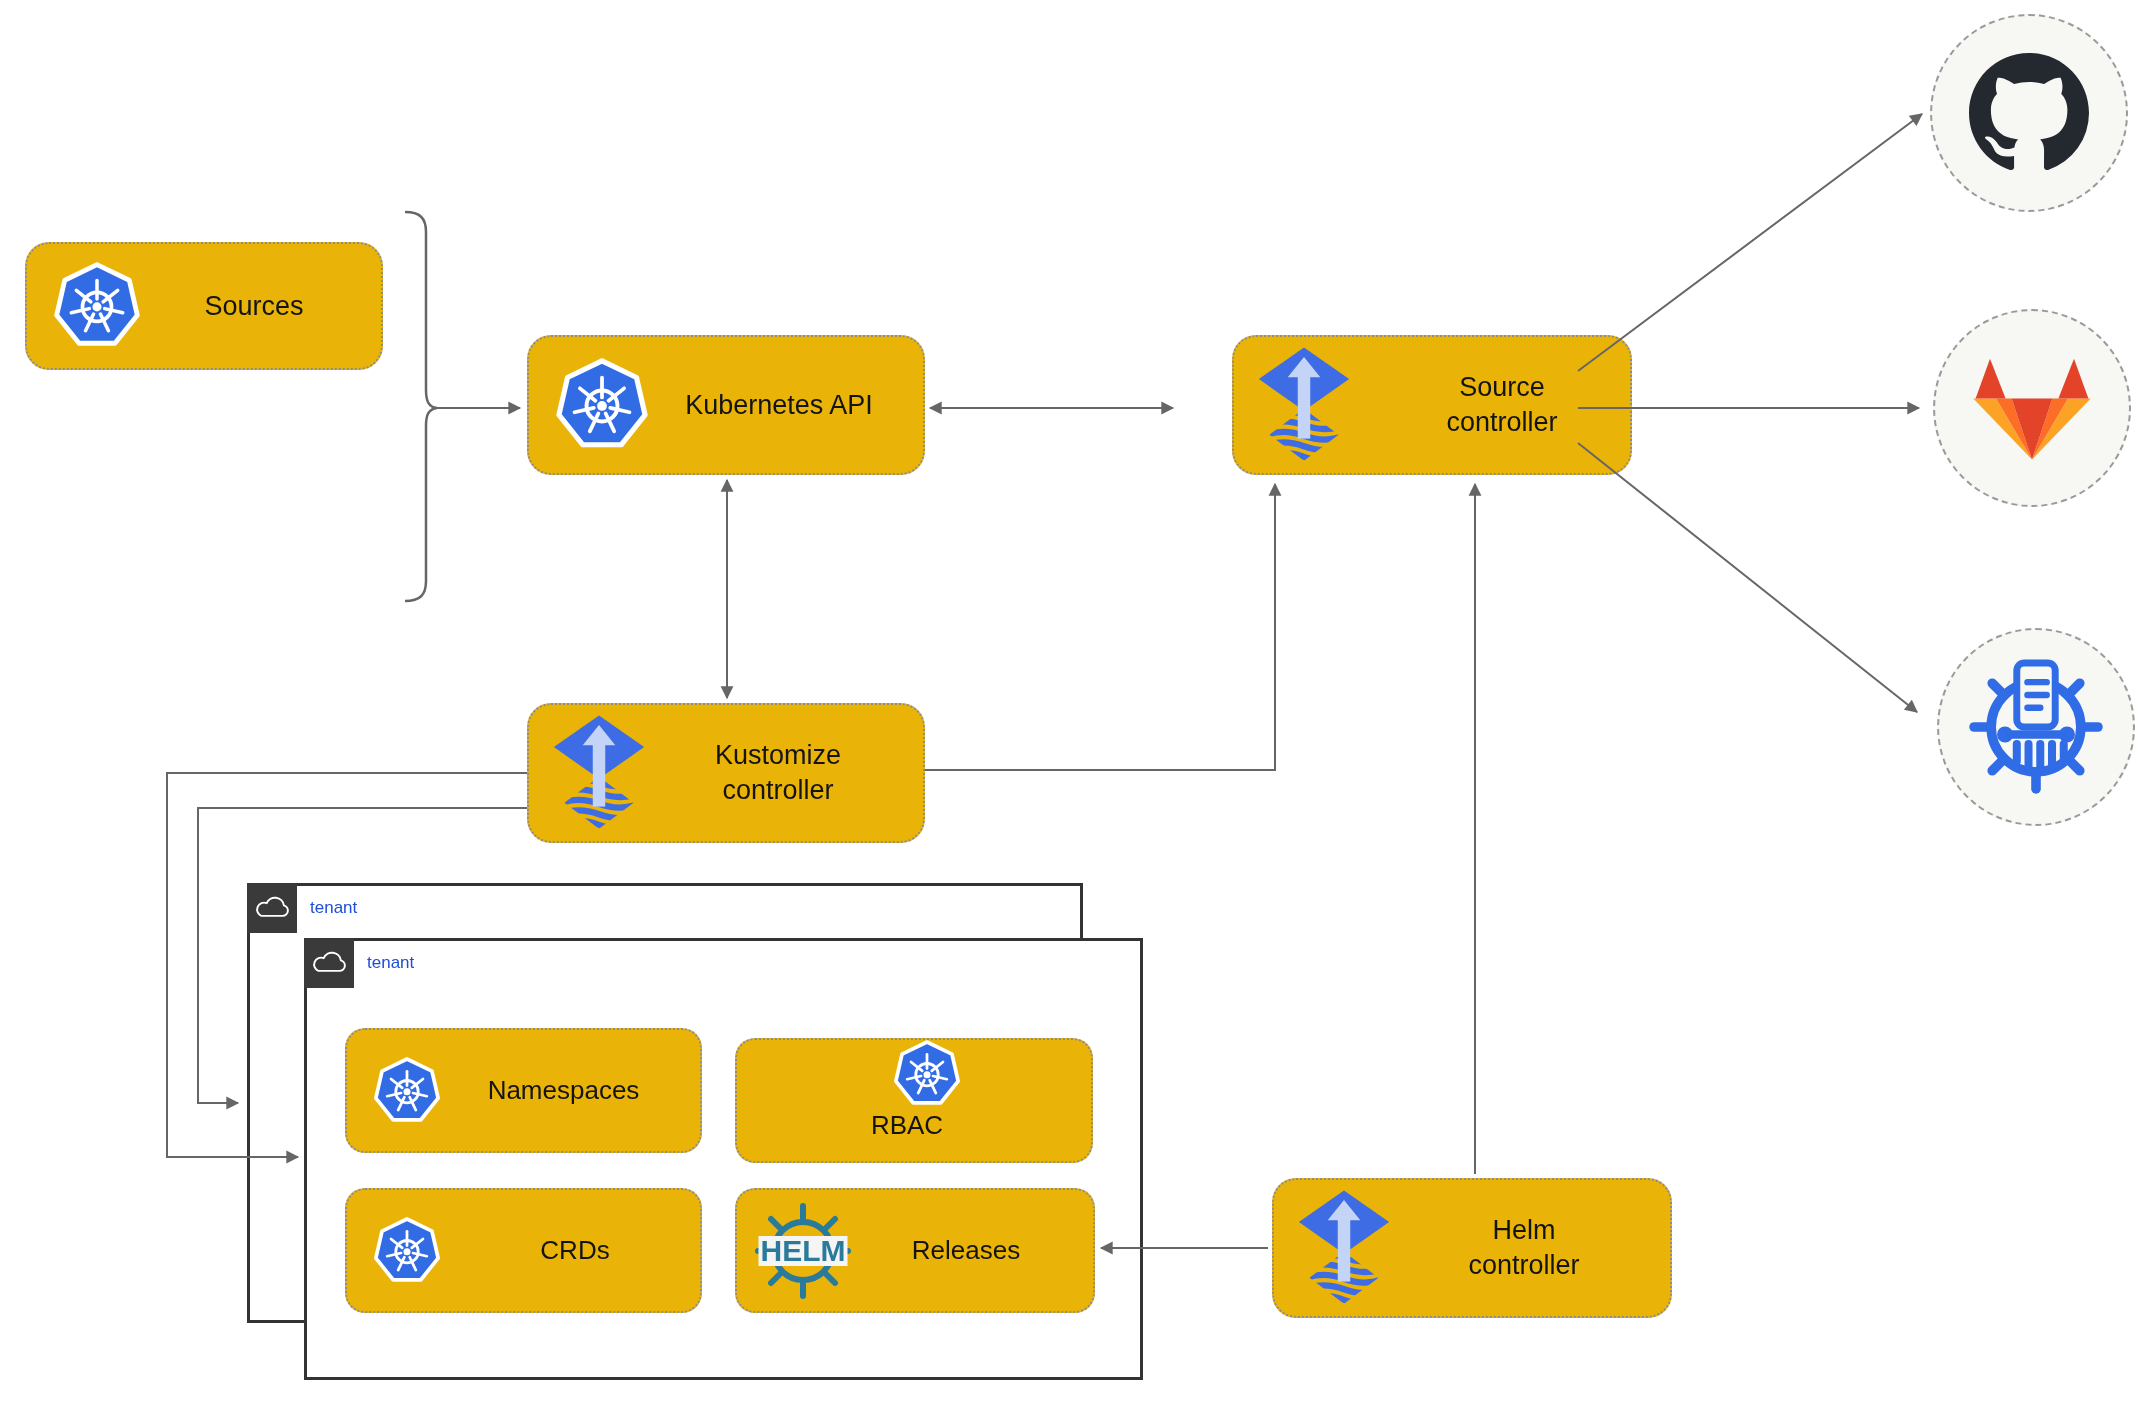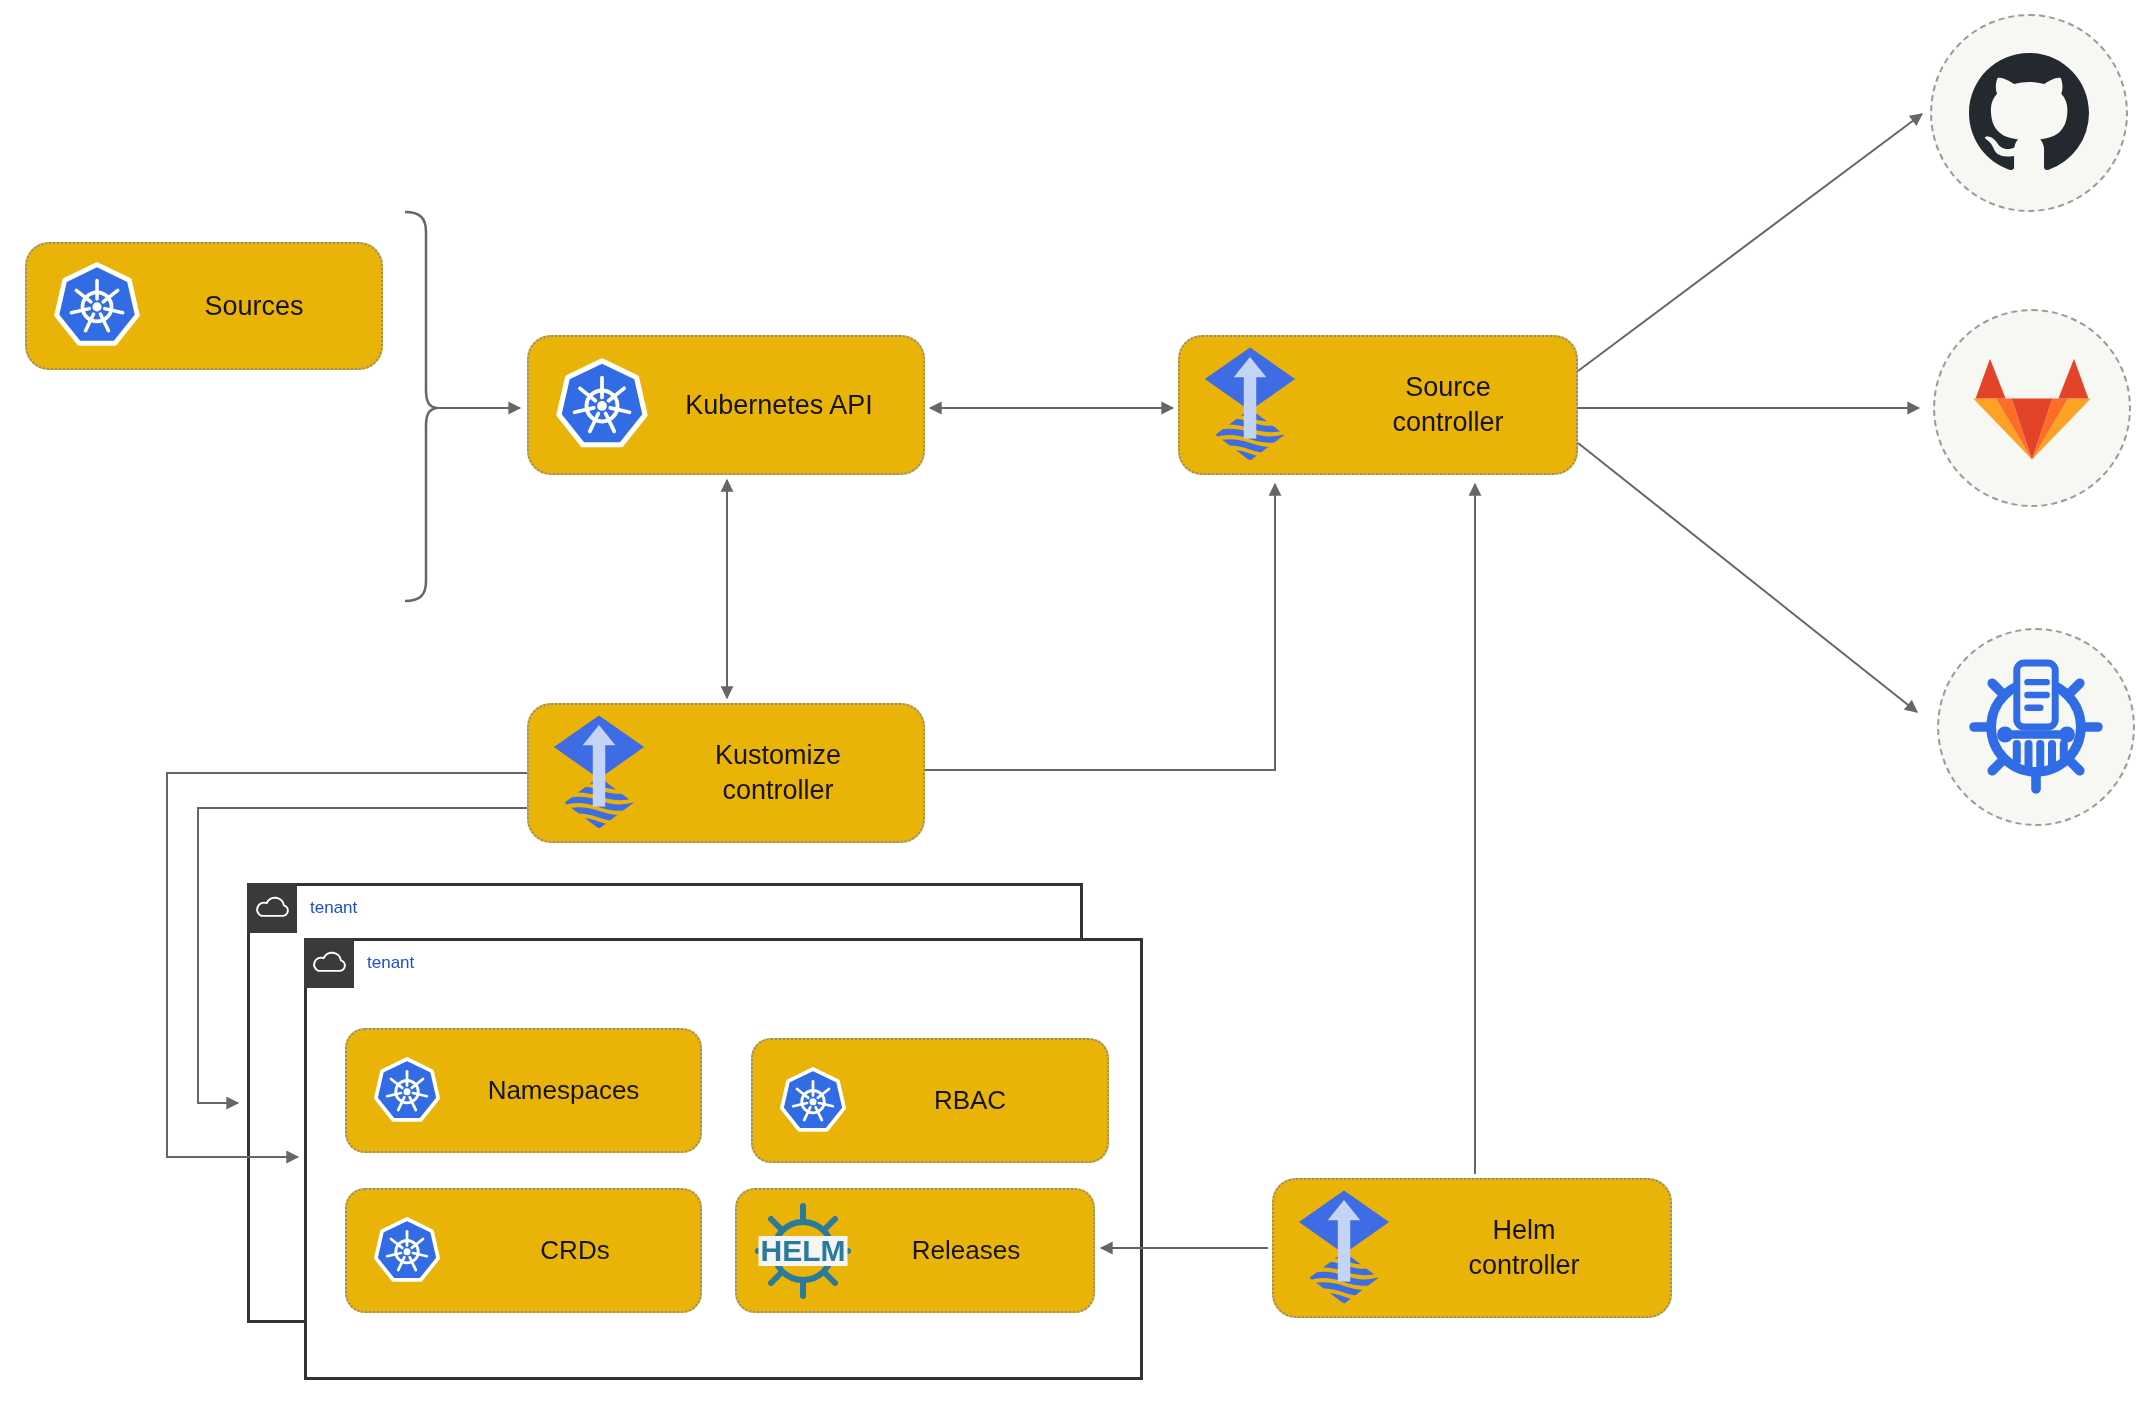--- a/index.html
+++ b/index.html
@@ -165,21 +165,21 @@
     <div class="tenant-label">tenant</div>
 
     <div class="node item" style="left:38px;top:87px;width:357px;height:125px;">
       <span class="node-icon">
         <svg width="68" height="68">
             <use href="#sym-k8s"></use>
           </svg>
         </span>
       <span class="node-label">Namespaces</span>
     </div>
-    <div class="node item" style="left:444px;top:97px;width:358px;height:125px;">
+    <div class="node item" style="left:428px;top:97px;width:358px;height:125px;flex-direction:column;">
       <span class="node-icon">
         <svg width="68" height="68">
             <use href="#sym-k8s"></use>
           </svg>
         </span>
       <span class="node-label">RBAC</span>
     </div>
     <div class="node item" style="left:38px;top:247px;width:357px;height:125px;gap:23px;">
       <span class="node-icon">
         <svg width="68" height="68">
@@ -213,21 +213,21 @@
 
   <div class="node" style="left:527px;top:335px;width:398px;height:140px;">
     <span class="node-icon">
       <svg width="94" height="94">
           <use href="#sym-k8s"></use>
         </svg>
       </span>
     <span class="node-label">Kubernetes API</span>
   </div>
 
-  <div class="node" style="left:1178px;top:335px;width:400px;height:140px;gap:36px;">
+  <div class="node" style="left:1232px;top:335px;width:400px;height:140px;gap:36px;">
     <span class="node-icon" style="margin-left:22px;">
       <svg width="96" height="116">
           <use href="#sym-flux"></use>
         </svg>
       </span>
     <span class="node-label">Source
 controller</span>
   </div>
 
   <div class="node" style="left:527px;top:703px;width:398px;height:140px;">

